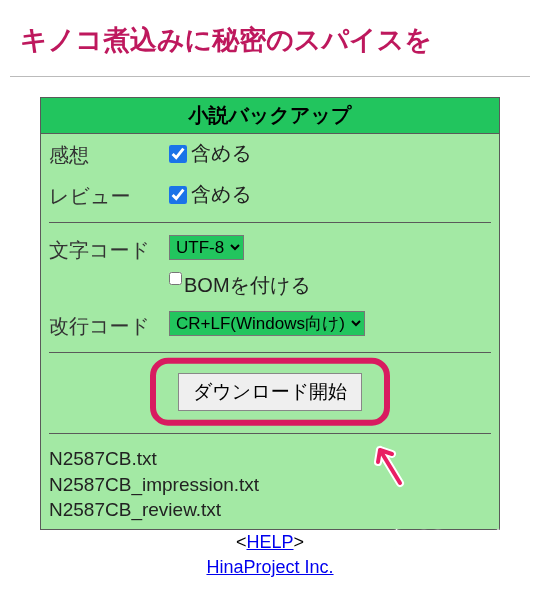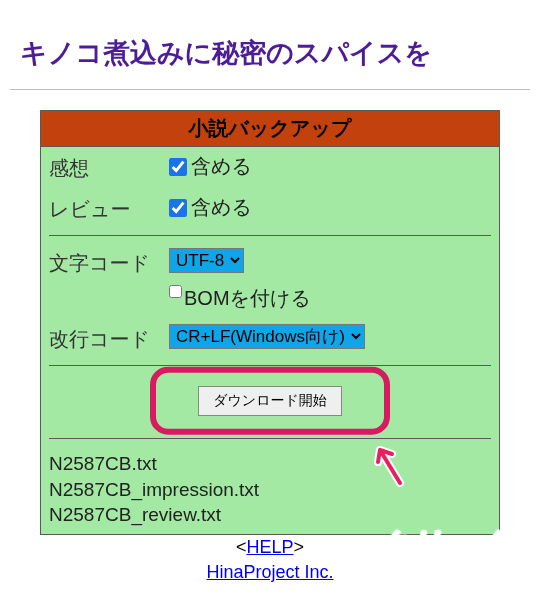--- a/index.html
+++ b/index.html
@@ -6,34 +6,34 @@
 body {
   font-family: "Hiragino Kaku Gothic ProN", "Meiryo", sans-serif;
   background: #fff;
   width: 540px;
   height: 616px;
   position: relative;
 }
 .page-title {
   font-size: 27px;
   font-weight: bold;
-  color: #4c1d95;
-  padding: 35px 20px 18px 20px;
+  color: #be185d;
+  padding: 22px 20px 18px 20px;
 }
 .hr {
   border-top: 1px solid #bbb;
   margin: 0 10px 20px 10px;
 }
 .panel {
   margin: 0 40px;
   border: 1px solid #5a5a5a;
   background: #a3e9a4;
 }
 .panel-header {
-  background: #c2410c;
+  background: #22c55e;
   text-align: center;
   font-size: 20px;
   font-weight: bold;
   padding: 4px 0;
   border-bottom: 1px solid #5a5a5a;
 }
 .panel-body { padding: 0; }
 .row {
   display: flex;
   align-items: flex-start;
@@ -59,31 +59,31 @@
 }
 .cb-line { display: flex; align-items: center; gap: 4px; }
 .cb-line input[type=checkbox] {
   width: 18px; height: 18px;
   accent-color: #1a73e8;
 }
 select {
   font-size: 17px;
   padding: 1px 2px;
   border: 1px solid #777;
-  background: #0ea5e9;
+  background: #22c55e;
 }
 .bom-line { margin-top: 12px; display: flex; align-items: flex-start; gap: 2px; }
 .download-row {
   display: flex;
   justify-content: center;
   padding: 14px 0 16px 0;
   position: relative;
 }
 .download-btn {
-  font-size: 14px;
+  font-size: 19px;
   padding: 5px 14px;
   background: #efefef;
   border: 1px solid #888;
   cursor: pointer;
 }
 .highlight-ring {
   position: absolute;
   border: 6px solid #d81b60;
   border-radius: 18px;
   width: 240px;

